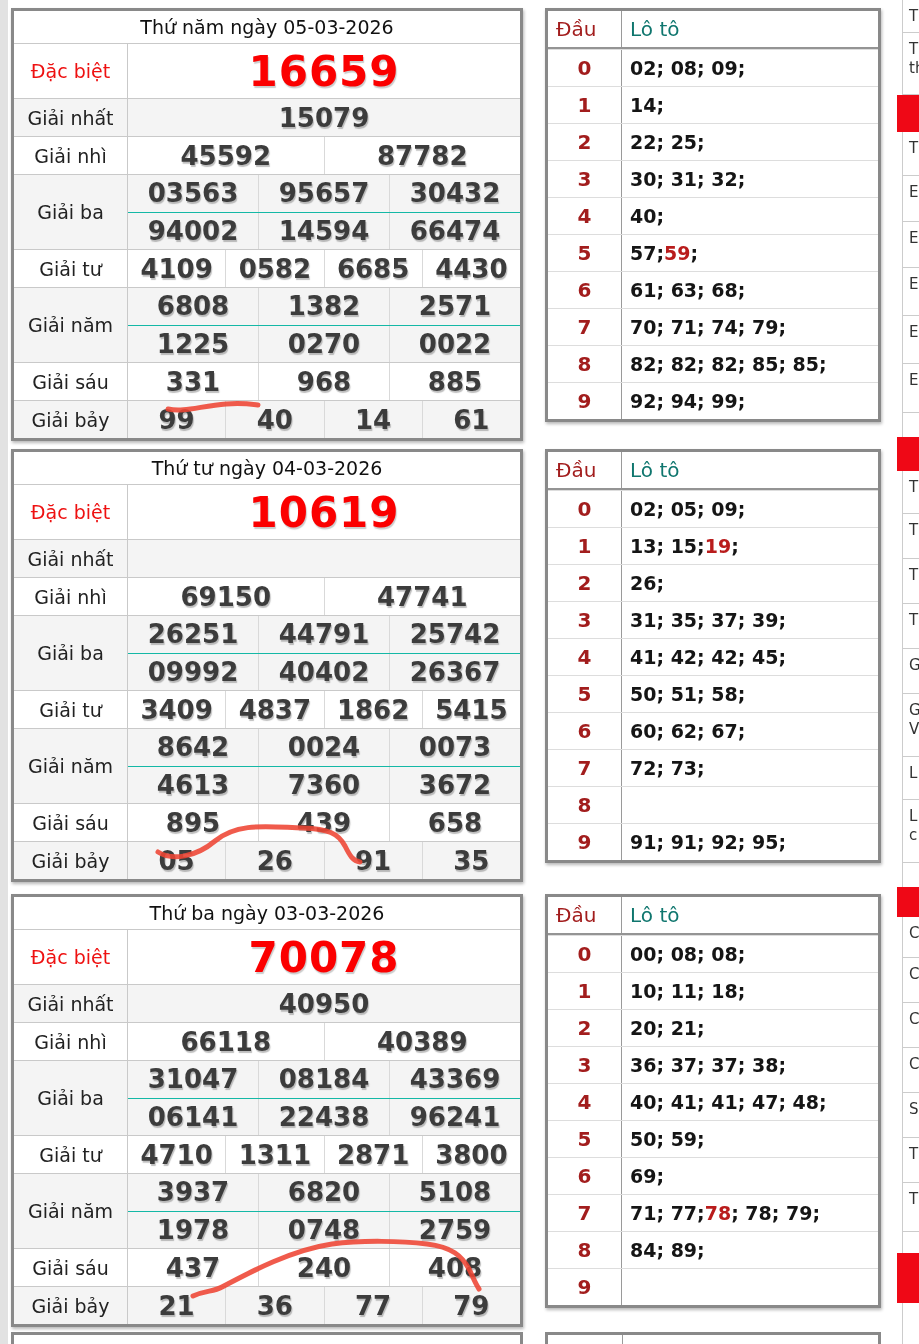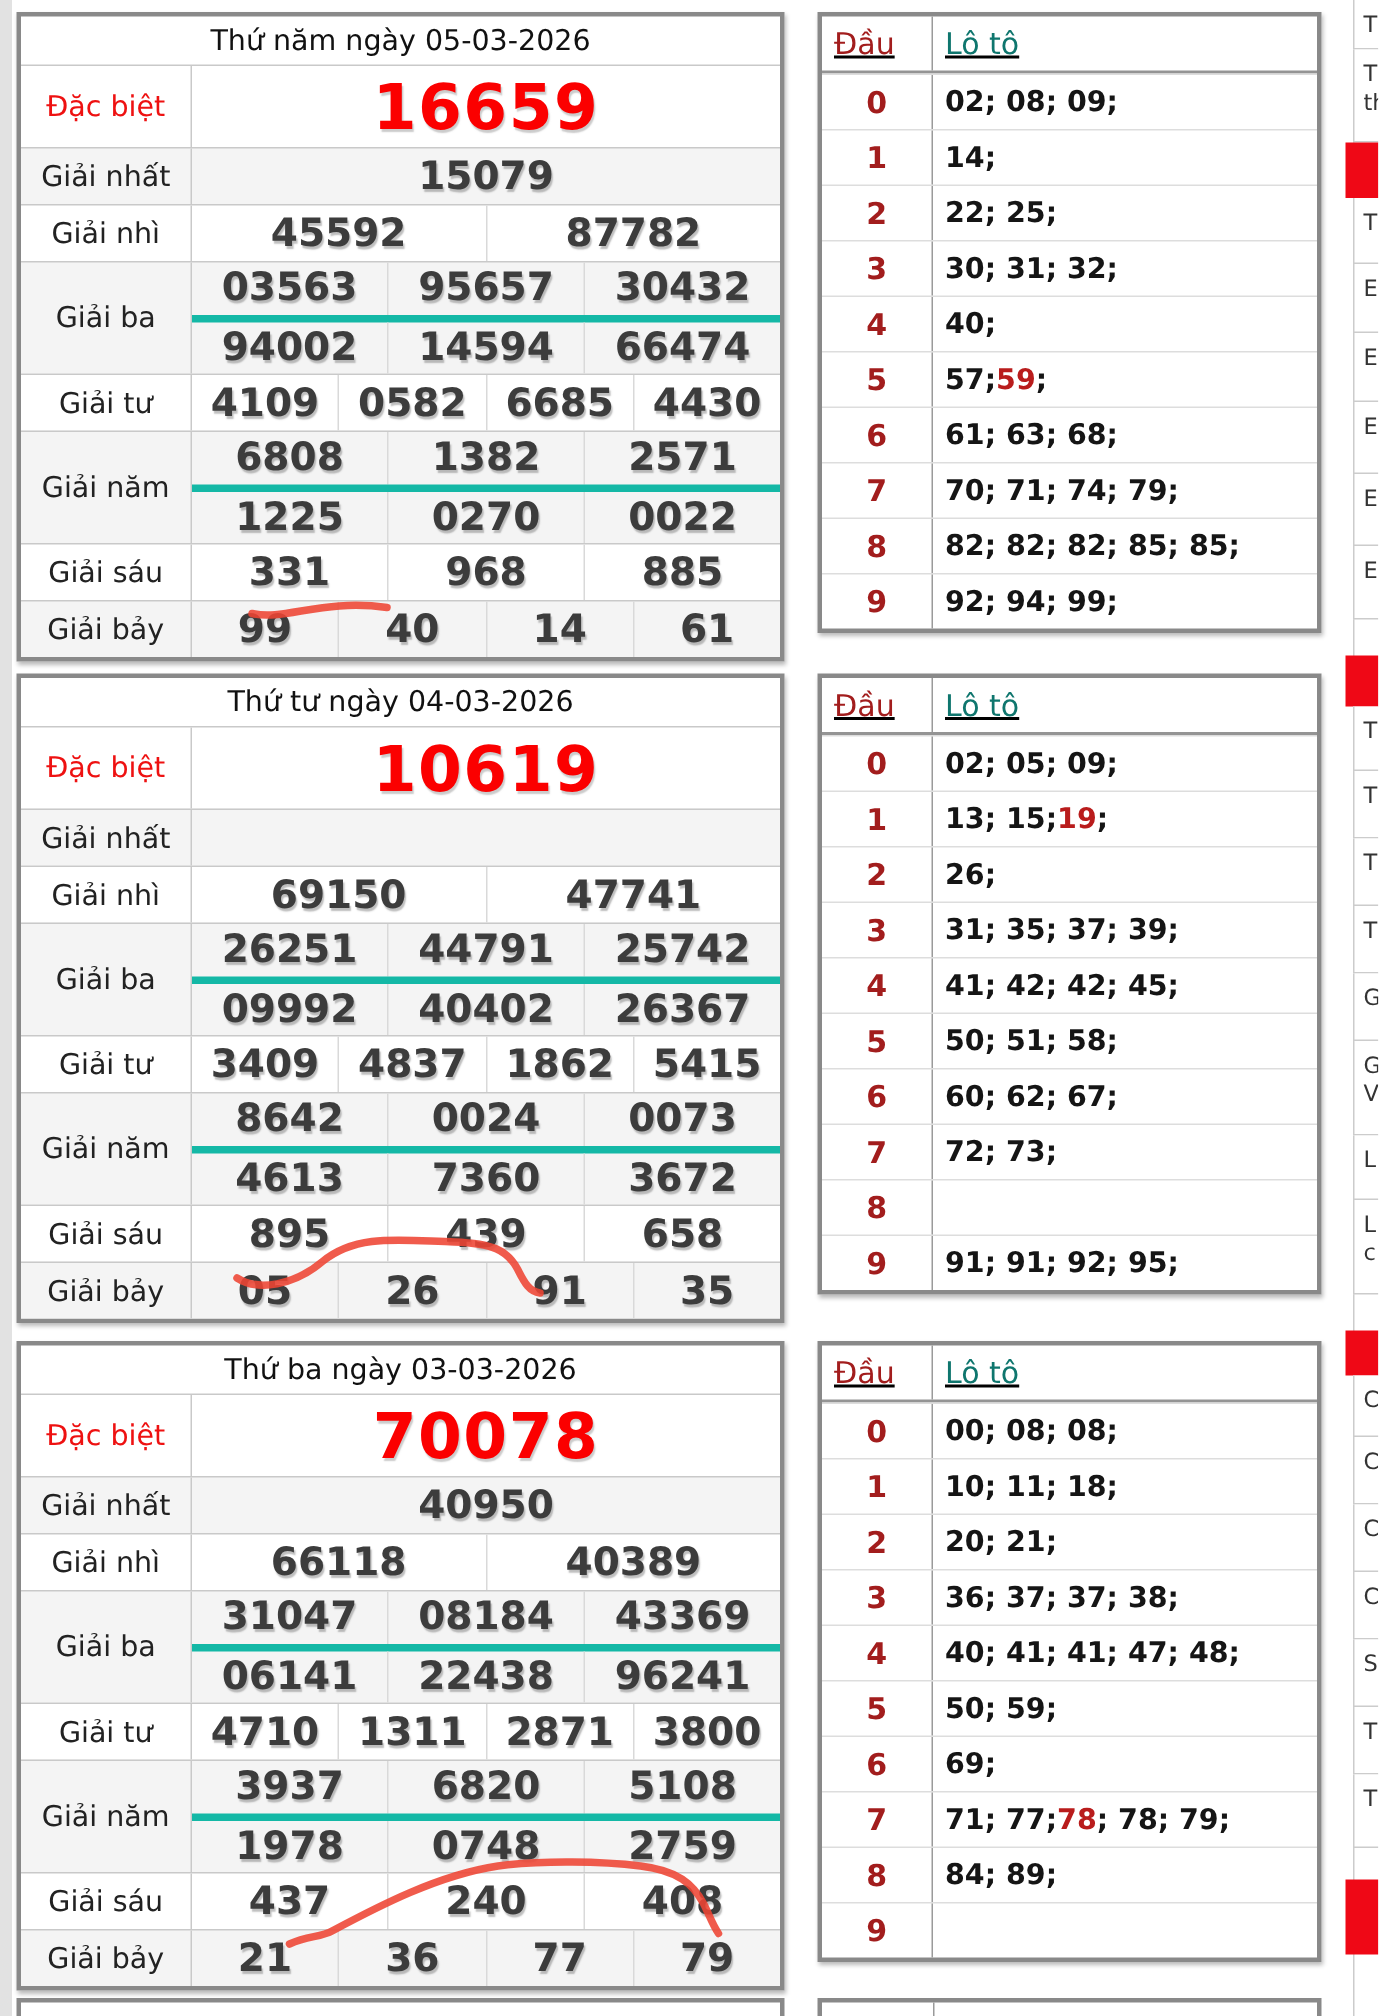--- a/index.html
+++ b/index.html
@@ -9,34 +9,34 @@
   
   .rtable{position:absolute;left:11px;width:512px;border:3px solid #898989;background:#fff;
           box-shadow:1px 2px 3px rgba(0,0,0,.28);box-sizing:border-box;}
   .trow{display:flex;border-top:1px solid #c9c9c9;}
   .trow.first{border-top:none;}
   .date-row{align-items:center;justify-content:center;font-size:19px;color:#111;}
   .label-cell{width:114px;flex:none;display:flex;align-items:center;justify-content:center;
               font-size:19px;color:#222;border-right:1px solid #c9c9c9;box-sizing:border-box;}
   .nums{flex:1;display:flex;flex-direction:column;min-width:0;}
   .numrow{flex:1;display:flex;}
-  .numrow + .numrow{border-top:5px solid #14b8a6;text-align:right;}
+  .numrow + .numrow{border-top:1px solid #14b8a6;text-align:right;}
   .ncell{flex:1;display:flex;align-items:center;justify-content:center;font-weight:bold;
          font-size:26px;color:#3c3c3c;text-shadow:1px 2px 1px rgba(110,110,110,.45);}
   .ncell + .ncell{border-left:1px solid #d9d9d9;}
   .alt{background:#f4f4f4;}
   .special-label{color:#ee1111;}
   .special-num{font-size:42px;color:#fb0000;letter-spacing:1px;
                text-shadow:1px 2px 1px rgba(160,160,160,.55);}
   
   .loto{position:absolute;left:545px;width:336px;border:3px solid #898989;background:#fff;
         box-shadow:1px 2px 3px rgba(0,0,0,.28);box-sizing:border-box;}
   .loto-row{display:flex;height:36px;}
   .loto-row + .loto-row{border-top:1px solid #ddd;}
-  .loto-head{border-bottom:2px solid #949494;text-decoration:underline;}
+  .loto-head{border-bottom:2px solid #949494;}
   .dau-cell{width:74px;flex:none;display:flex;align-items:center;justify-content:center;
             font-weight:bold;font-size:20px;color:#a21d1d;border-right:1px solid #9a9a9a;
             box-sizing:border-box;}
   .loto-val{flex:1;display:flex;align-items:center;padding-left:8px;font-weight:bold;
             font-size:19px;color:#151515;white-space:nowrap;overflow:hidden;}
   .loto-head .dau-cell{justify-content:flex-start;padding-left:8px;font-weight:normal;}
   .loto-head .loto-val{font-weight:normal;color:#0f766e;font-size:20px;}
   .hl{color:#b91c1c;}
   
   .side-line{position:absolute;left:902px;top:0;width:1px;height:1344px;background:#ccc;}

